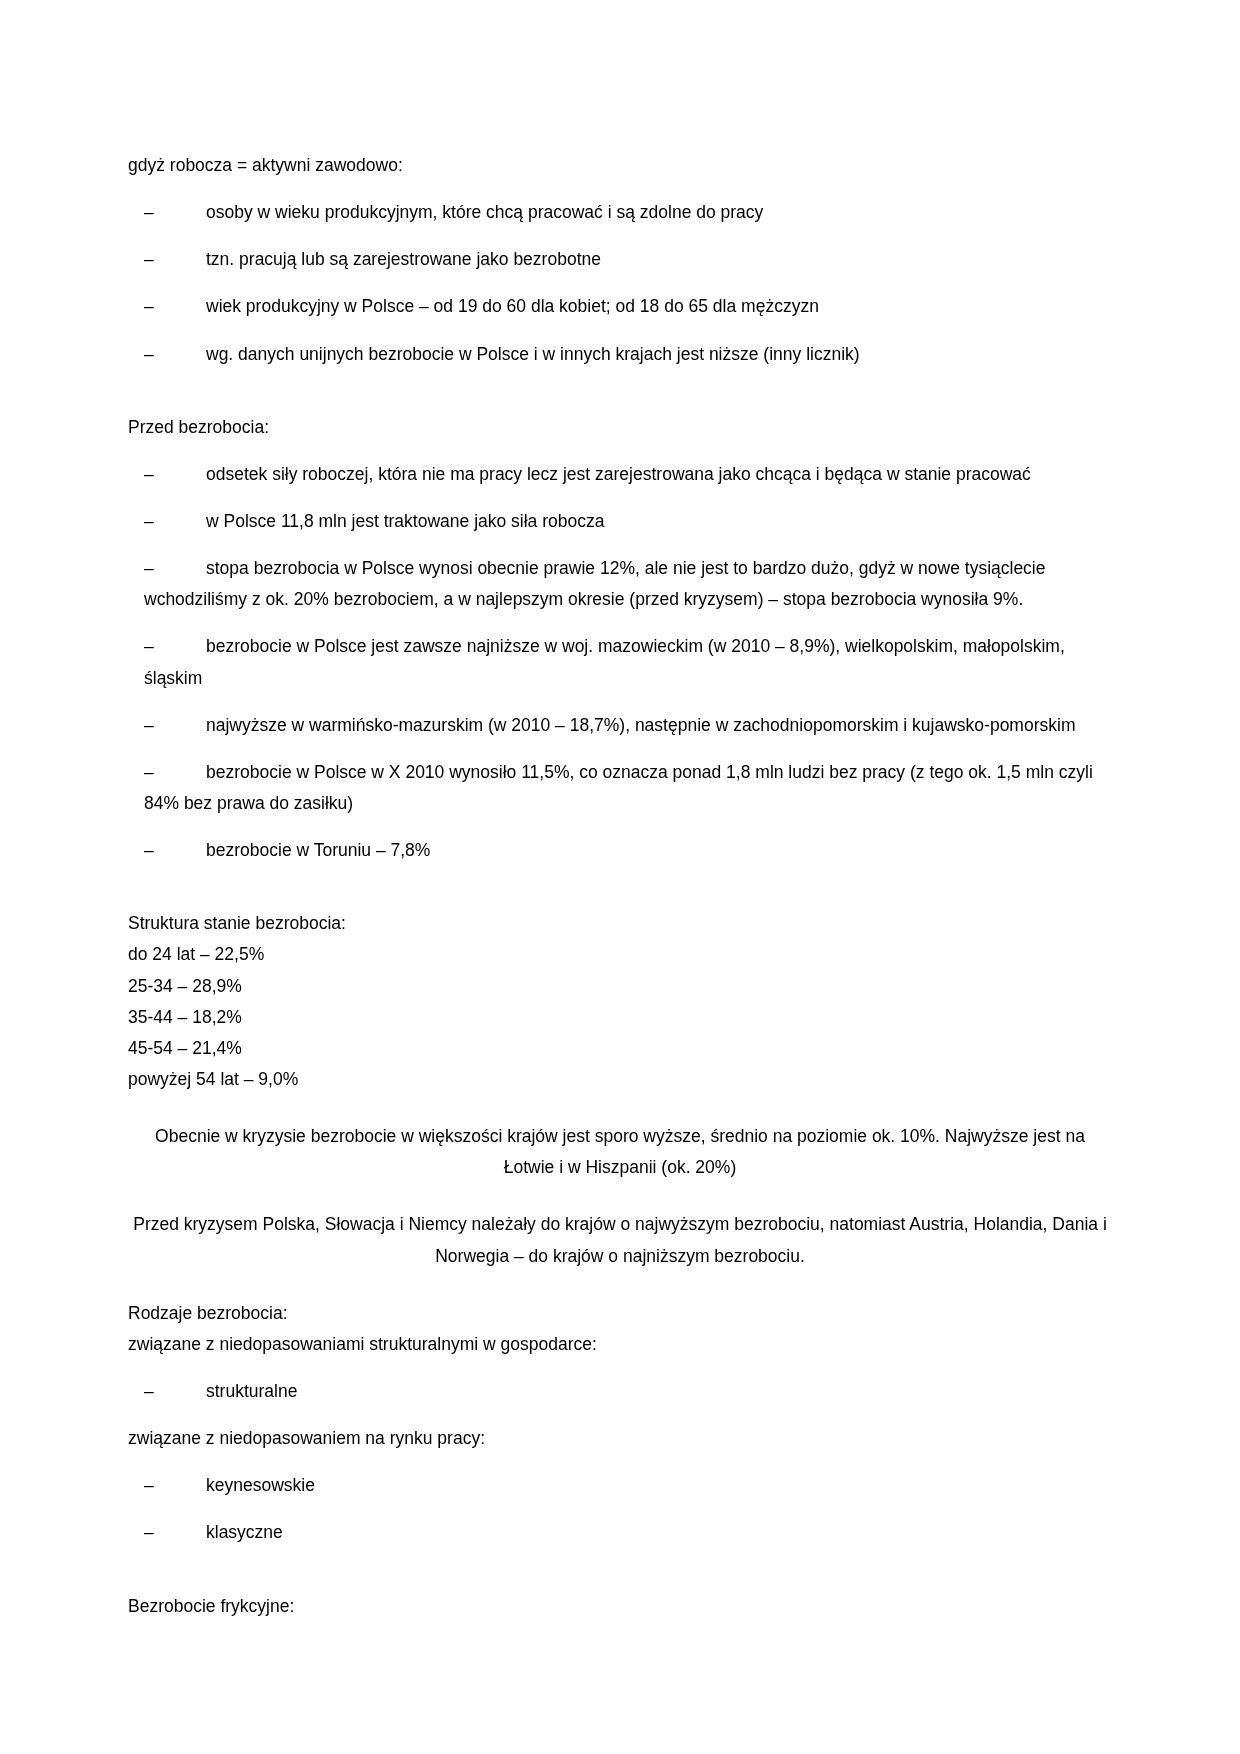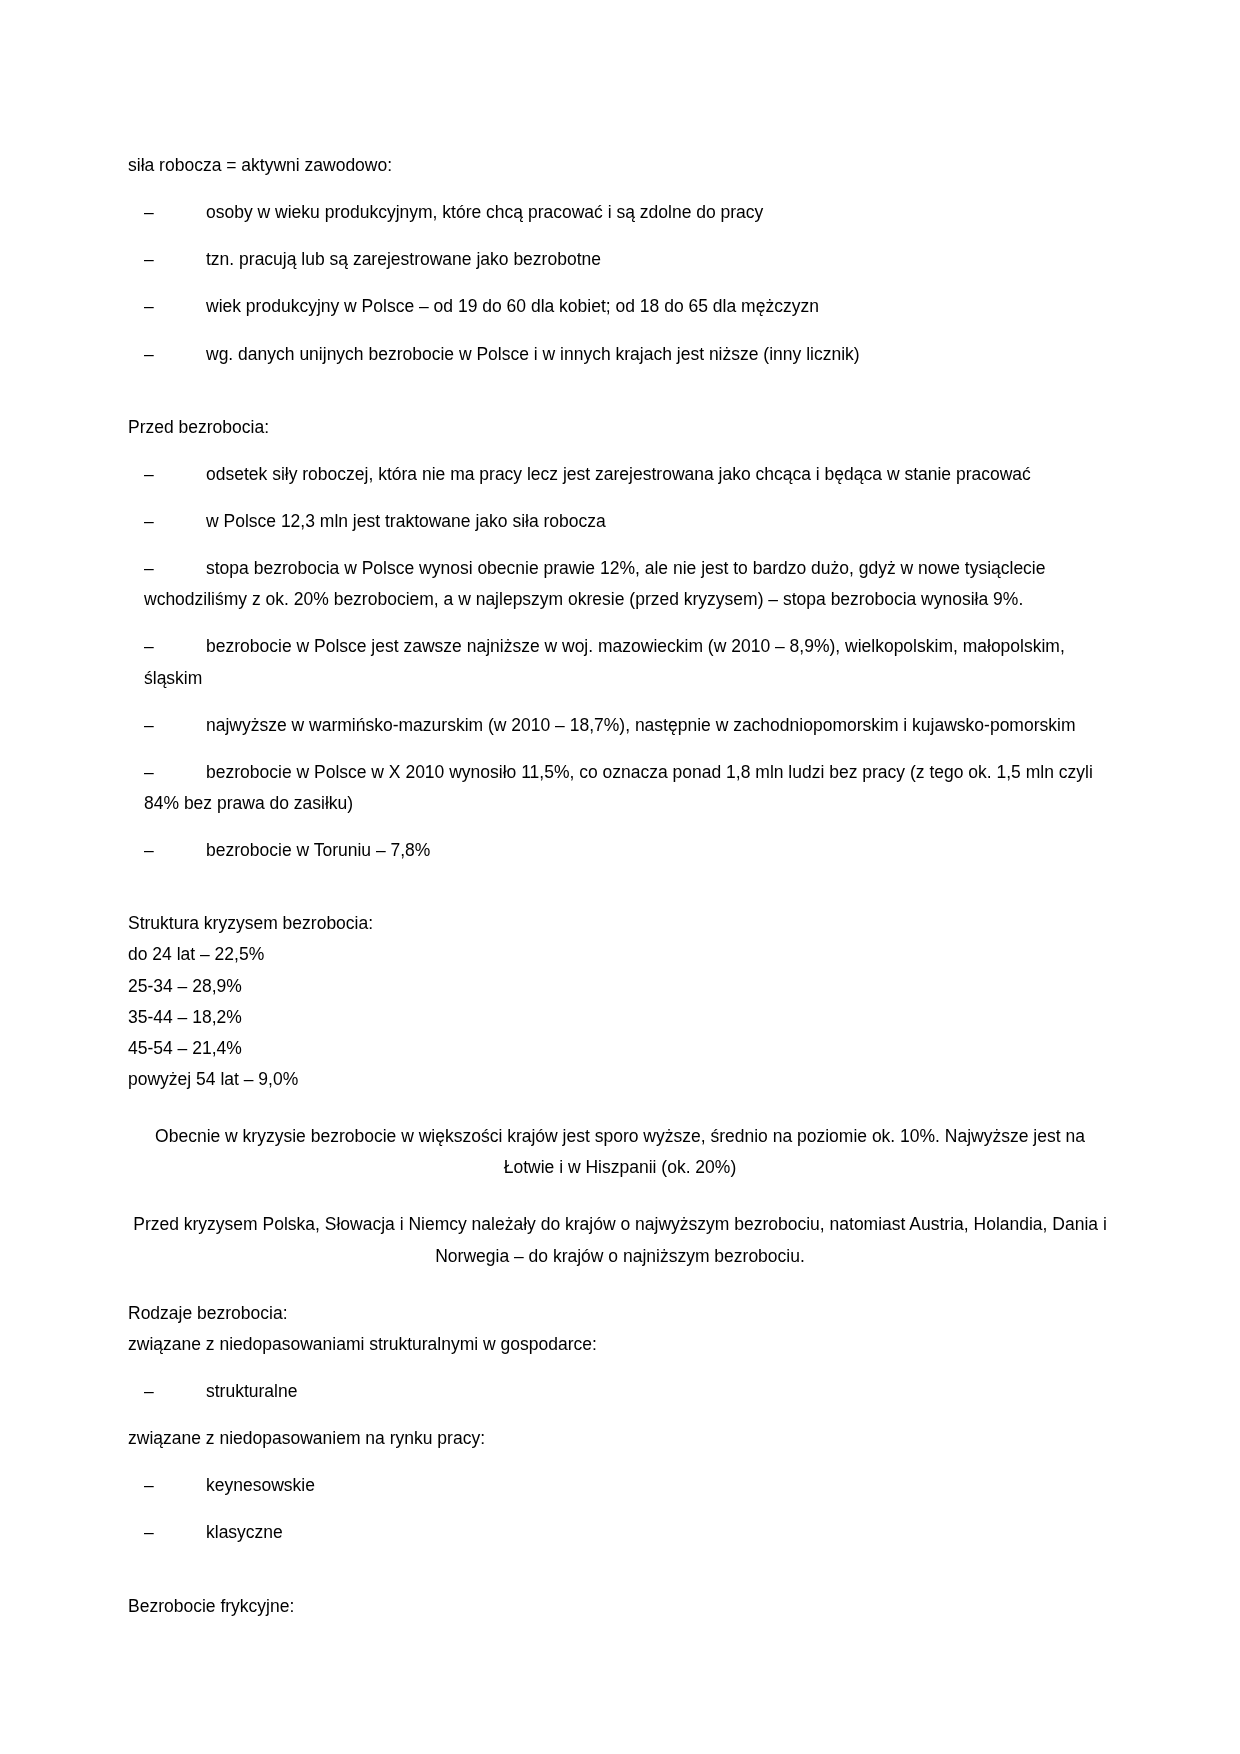--- a/index.html
+++ b/index.html
@@ -44,42 +44,42 @@
   .hang {
     margin: 16px;
   }
 </style>
 </head>
 <body>
 
 <div class="page">
   <div class="doc">
 
-    <p class="plain">siła robocza = aktywni zawodowo:</p>
+    <p class="plain">gdyż robocza = aktywni zawodowo:</p>
 
     <p class="hang"><span class="dash">–</span><span>osoby w wieku produkcyjnym, które chcą pracować i są zdolne do pracy</span></p>
     <p class="hang"><span class="dash">–</span><span>tzn. pracują lub są zarejestrowane jako bezrobotne</span></p>
     <p class="hang"><span class="dash">–</span><span>wiek produkcyjny w Polsce – od 19 do 60 dla kobiet; od 18 do 65 dla mężczyzn</span></p>
     <p class="hang"><span class="dash">–</span><span>wg. danych unijnych bezrobocie w Polsce i w innych krajach jest niższe (inny licznik)</span></p>
 
     <div class="spacer"></div>
 
     <p class="plain">Przed bezrobocia:</p>
 
     <p class="hang"><span class="dash">–</span><span>odsetek siły roboczej, która nie ma pracy lecz jest zarejestrowana jako chcąca i będąca w stanie pracować</span></p>
-    <p class="hang"><span class="dash">–</span><span>w Polsce 12,3 mln jest traktowane jako siła robocza</span></p>
+    <p class="hang"><span class="dash">–</span><span>w Polsce 11,8 mln jest traktowane jako siła robocza</span></p>
     <p class="hang"><span class="dash">–</span><span>stopa bezrobocia w Polsce wynosi obecnie prawie 12%, ale nie jest to bardzo dużo, gdyż w nowe tysiąclecie wchodziliśmy z ok. 20% bezrobociem, a w najlepszym okresie (przed kryzysem) – stopa bezrobocia wynosiła 9%.</span></p>
     <p class="hang"><span class="dash">–</span><span>bezrobocie w Polsce jest zawsze najniższe w woj. mazowieckim (w 2010 – 8,9%), wielkopolskim, małopolskim, śląskim</span></p>
     <p class="hang"><span class="dash">–</span><span>najwyższe w warmińsko-mazurskim (w 2010 – 18,7%), następnie w zachodniopomorskim i kujawsko-pomorskim</span></p>
     <p class="hang"><span class="dash">–</span><span>bezrobocie w Polsce w X 2010 wynosiło 11,5%, co oznacza ponad 1,8 mln ludzi bez pracy (z tego ok. 1,5 mln czyli 84% bez prawa do zasiłku)</span></p>
     <p class="hang"><span class="dash">–</span><span>bezrobocie w Toruniu – 7,8%</span></p>
 
     <div class="spacer"></div>
 
-    <p class="plain">Struktura kryzysem bezrobocia:</p>
+    <p class="plain">Struktura stanie bezrobocia:</p>
     <p class="plain">do 24 lat – 22,5%</p>
     <p class="plain">25-34 – 28,9%</p>
     <p class="plain">35-44 – 18,2%</p>
     <p class="plain">45-54 – 21,4%</p>
     <p class="plain">powyżej 54 lat – 9,0%</p>
 
     <div class="spacer"></div>
 
     <p class="para">Obecnie w kryzysie bezrobocie w większości krajów jest sporo wyższe, średnio na poziomie ok. 10%. Najwyższe jest na Łotwie i w Hiszpanii (ok. 20%)</p>
 

